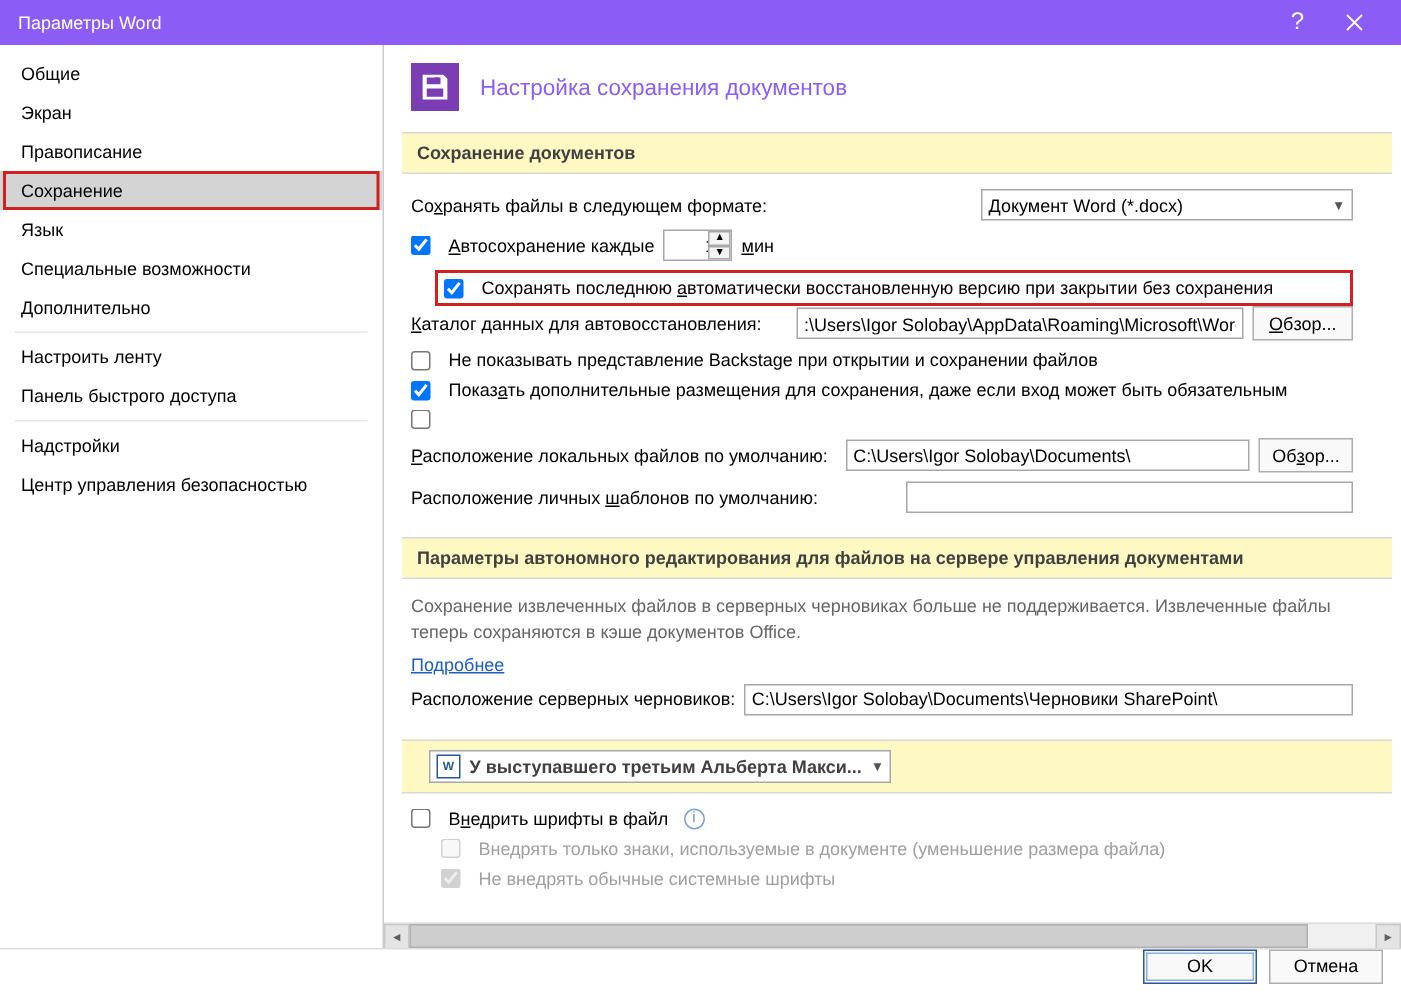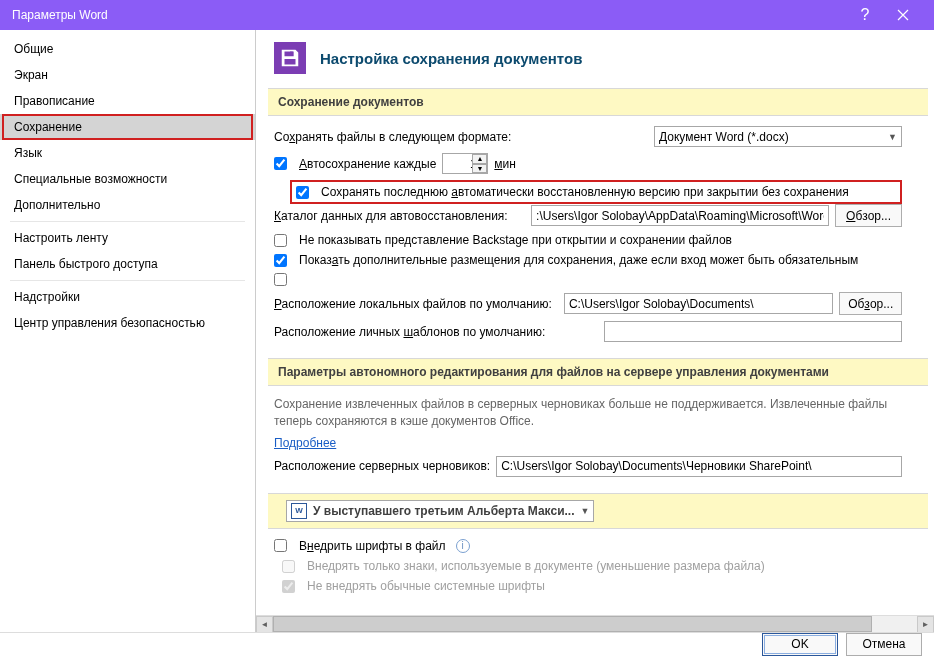--- a/index.html
+++ b/index.html
@@ -19,34 +19,34 @@
 .nav-item.selected { background: #d4d4d4; position: relative; }
 .nav-item.selected::after { content: ""; position: absolute; left: 2px; top: 0; right: 2px; bottom: 0; border: 2px solid #d02020; pointer-events: none; }
 
 .content { flex: 1; position: relative; overflow: hidden; background: #fff; }
 .content-inner { padding: 12px 6px 12px 12px; }
 
 
 .hdr { display: flex; align-items: center; gap: 14px; margin-bottom: 14px; padding-left: 6px; }
 .hdr .save-icon { width: 32px; height: 32px; background: #7b3db3; display: flex; align-items: center; justify-content: center; }
 .hdr .save-icon svg { width: 22px; height: 22px; }
-.hdr h2 { font-size: 15px; font-weight: bold; color: #0c4a6e; }
+.hdr h2 { font-size: 15px; font-weight: normal; color: #8b5cf6; }
 
 
 .group-hdr { background: #fef9c3; border-top: 1px solid #d8d8d8; border-bottom: 1px solid #d8d8d8; padding: 6px 10px; font-weight: 600; color: #404040; margin-bottom: 10px; display: flex; align-items: center; }
 .group-hdr .doc-select { margin-left: 8px; }
 
 .group-body { padding: 0 6px 10px 6px; }
 .group-body.narrow { padding-right: 26px; }
 
 .row { display: flex; align-items: center; margin-bottom: 6px; gap: 6px; }
 .row .lbl { white-space: nowrap; }
 .u { text-decoration: underline; }
 .chk { width: 13px; height: 13px; margin-right: 6px; flex-shrink: 0; }
-.indent1 { margin-left: 8px; align-items: flex-end; }
+.indent1 { margin-left: 20px; }
 .disabled, .disabled * { color: #a0a0a0; }
 
 input.text, .combo { border: 1px solid #a7a7a7; background: #fff; height: 21px; padding: 0 4px; font-size: 12px; }
 .spin { width: 46px; text-align: right; position: relative; }
 .spin-wrap { position: relative; display: inline-block; }
 .spin-btns { position: absolute; right: 1px; top: 1px; width: 15px; height: 19px; display: flex; flex-direction: column; }
 .spin-btns span { flex: 1; background: #f3f3f3; border: 1px solid #a7a7a7; font-size: 7px; display: flex; align-items: center; justify-content: center; line-height: 1; cursor: default; }
 
 .combo { display: flex; align-items: center; justify-content: space-between; cursor: default; }
 .combo .arrow { color: #555; font-size: 9px; margin-left: 6px; }

